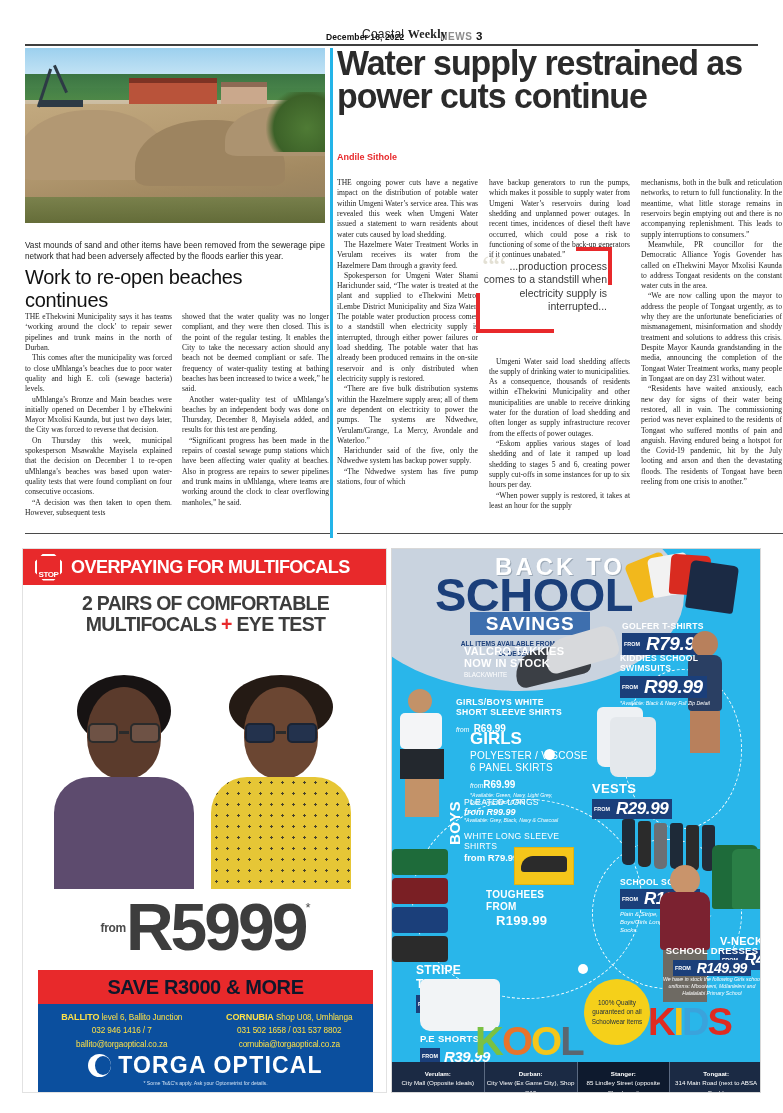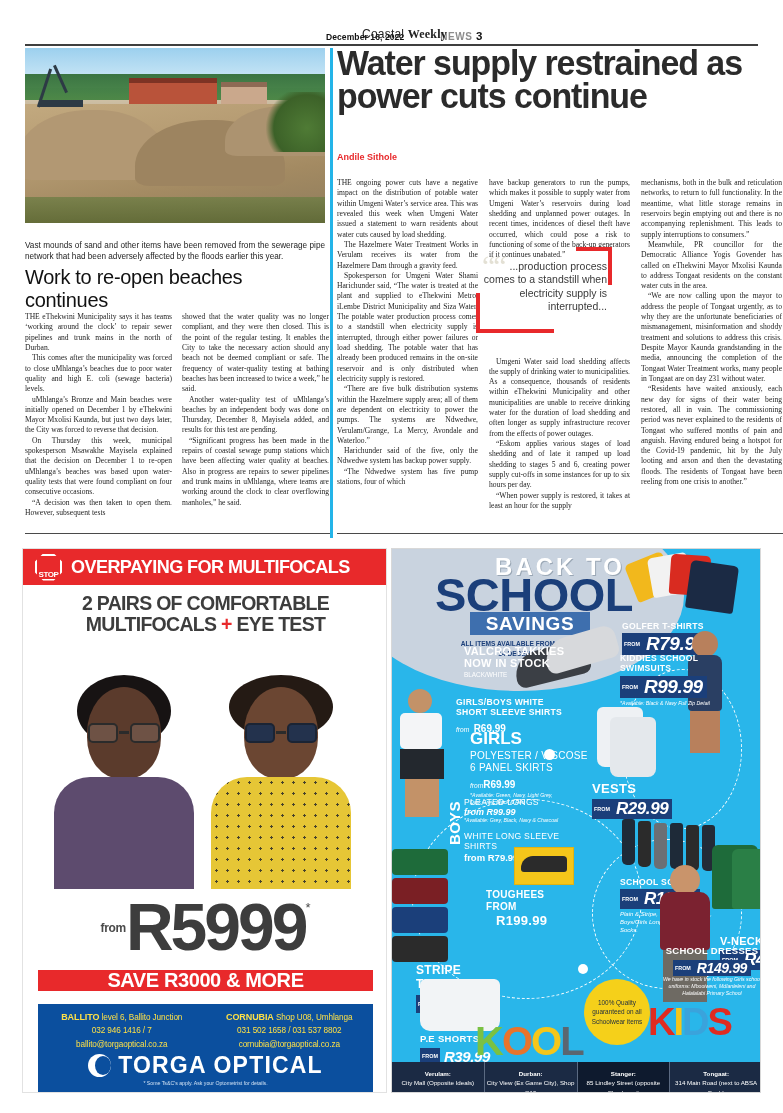--- a/index.html
+++ b/index.html
@@ -139,22 +139,22 @@
   .body-t.yellow { background:#e6c636; }
   .dots { position:absolute; inset:0; border-radius:36px 36px 0 0;
           background-image:radial-gradient(#2b2b2b 1.2px, transparent 1.3px);
           background-size:11px 11px; opacity:.85; }
   .torga-price { position:absolute; left:0; top:340px; width:365px; text-align:center; }
   .torga-price .from { font-size:12px; font-weight:bold; color:#4a4a4a;
                        vertical-align:18px; letter-spacing:-.3px; }
   .torga-price .amt { font-size:66px; font-weight:bold; color:#3d3d3d;
                       letter-spacing:-3px; font-stretch:condensed; }
   .torga-price .ast { font-size:13px; color:#4a4a4a; vertical-align:38px; }
-  .torga-save { position:absolute; left:15px; top:421px; width:335px; height:21px;
-                background:#e8292b; color:#ffffff; font-size:20px; font-weight:bold;
+  .torga-save { position:absolute; left:15px; top:421px; width:335px; height:34px;
+                background:#e8292b; color:#0f172a; font-size:20px; font-weight:bold;
                 display:flex; align-items:center; justify-content:center; letter-spacing:-.4px; }
   .torga-blue { position:absolute; left:15px; top:455px; width:335px; height:88px; background:#0b4f9e; }
   .stores { display:flex; padding-top:6px; color:#fde047; }
   .store { flex:1; text-align:center; font-size:8.2px; line-height:1.6; letter-spacing:-.1px; }
   .store b { font-size:9px; }
   .torga-logo { position:absolute; left:0; top:48px; width:335px;
                 display:flex; align-items:center; justify-content:center; gap:7px; }
   .torga-logo .circ { width:23px; height:23px; border-radius:50%; background:#fff; position:relative; }
   .torga-logo .circ::after { content:""; position:absolute; right:0; top:2px; width:16px; height:19px;
                              border-radius:50%; background:#0b4f9e; }

